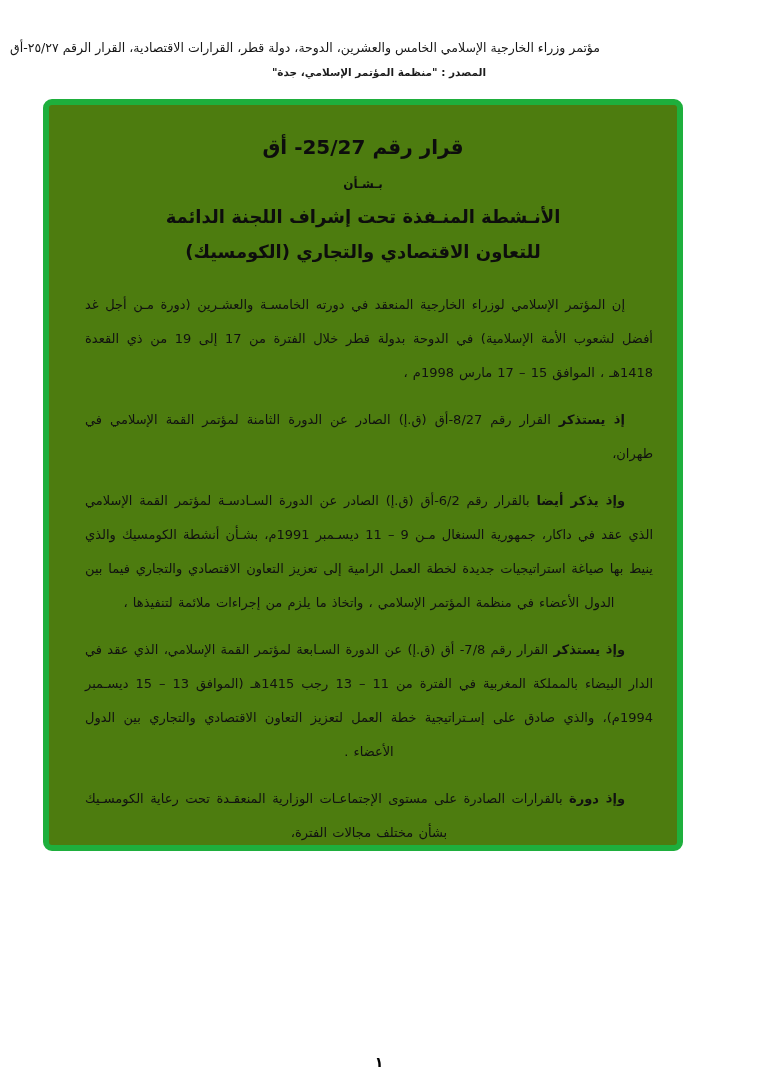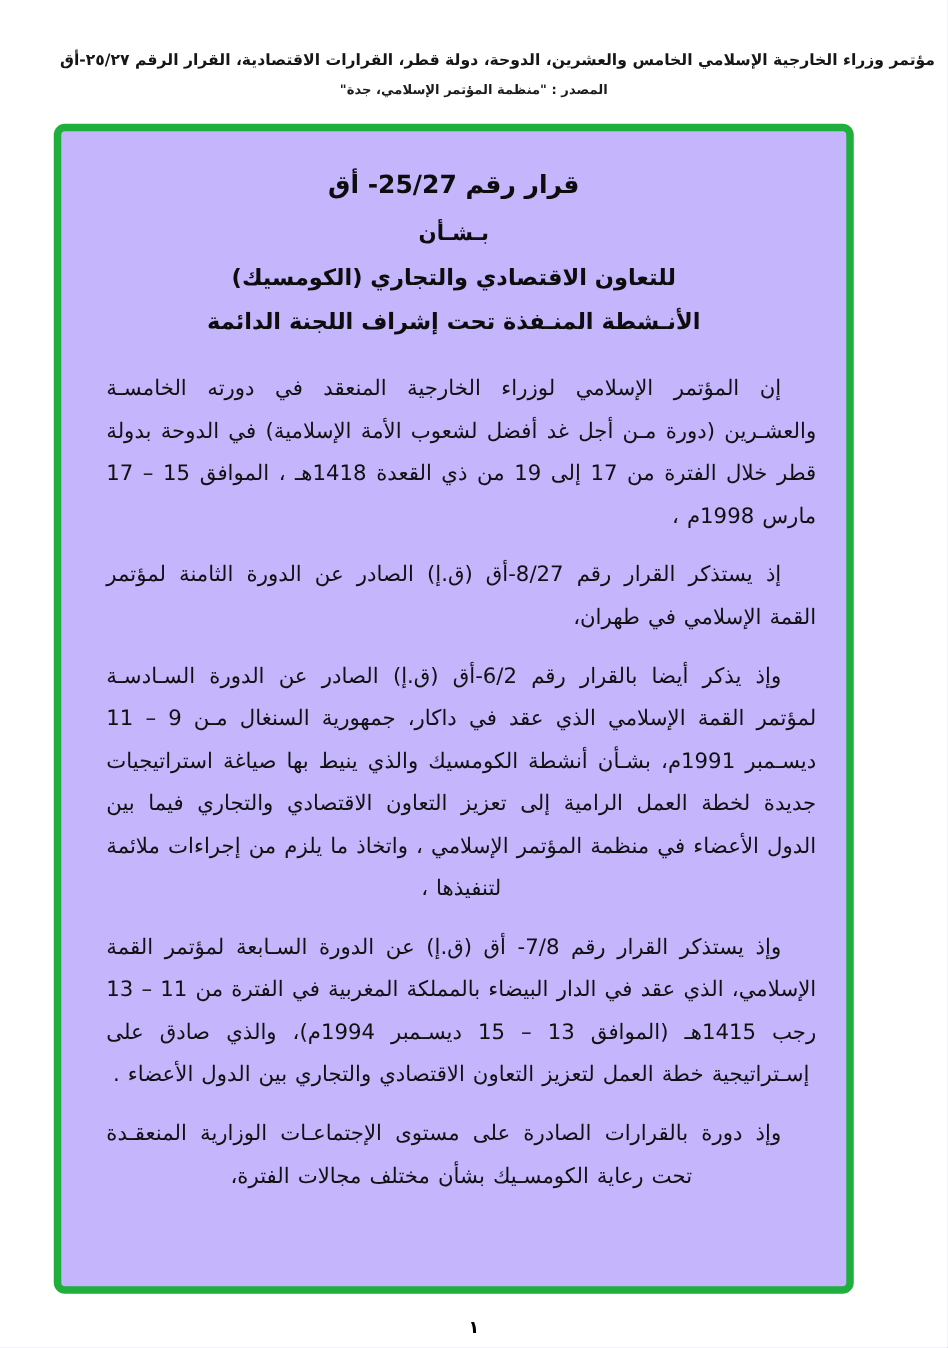--- a/index.html
+++ b/index.html
@@ -19,81 +19,81 @@
     width: 758px;
     height: 1078px;
     background: #ffffff;
     overflow: hidden;
   }
   .hdr1 {
     position: absolute;
     top: 40px;
     left: 10px;
     right: 10px;
-    text-align: right;
-    font-weight: bold;
+    text-align: left;
+    font-weight: normal;
     font-size: 12.5px;
     color: #161616;
     white-space: nowrap;
   }
   .hdr2 {
     position: absolute;
     top: 66px;
     left: 10px;
     right: 10px;
     text-align: center;
     font-weight: bold;
     font-size: 10.5px;
     color: #1c1c1c;
   }
   .frame {
     position: absolute;
     left: 43px;
     top: 99px;
     width: 640px;
-    height: 936px;
+    height: 752px;
     box-sizing: border-box;
     border: 6px solid #1eaf3c;
     border-radius: 9px;
-    background: #c4b5fd;
+    background: #4d7c0f;
   }
   .title-block {
     margin-top: 30px;
     text-align: center;
     font-weight: bold;
     color: #0d0d0d;
   }
   .t1 {
     font-size: 20px;
     margin-bottom: 18px;
   }
   .t2 {
-    font-size: 17px;
+    font-size: 12px;
     margin-bottom: 15px;
     letter-spacing: 1px;
   }
   .t3 {
     font-size: 18px;
     margin-bottom: 14px;
   }
   .body {
     margin-top: 26px;
     padding: 0 24px 0 36px;
-    font-size: 17px;
+    font-size: 13px;
     text-align: justify;
   }
   .para {
     margin: 0 0 13px 0;
     line-height: 34px;
     text-indent: 28px;
     word-spacing: 1px;
   }
   .para.last-right  { text-align-last: right; }
   .para.last-center { text-align-last: center; }
-  .seg-b { font-weight: normal; }
+  .seg-b { font-weight: bold; }
   .seg-u { text-underline-offset: 3px; }
   .pagenum {
     position: absolute;
     bottom: 8px;
     left: 0;
     right: 0;
     text-align: center;
     font-size: 14px;
     font-weight: bold;
     color: #000000;
@@ -106,22 +106,22 @@
 
   <div class="hdr1">مؤتمر وزراء الخارجية الإسلامي الخامس والعشرين، الدوحة، دولة قطر، القرارات الاقتصادية، القرار الرقم ٢٥/٢٧-أق</div>
 
   <div class="hdr2">المصدر : "منظمة المؤتمر الإسلامي، جدة"</div>
 
   <div class="frame" style="border-color: rgb(30, 175, 60);">
 
     <div class="title-block">
       <div class="t1">قرار رقم 25/27- أق</div>
       <div class="t2">بـشـأن</div>
+      <div class="t3">الأنـشطة المنـفذة تحت إشراف اللجنة الدائمة</div>
       <div class="t3">للتعاون الاقتصادي والتجاري (الكومسيك)</div>
-      <div class="t3">الأنـشطة المنـفذة تحت إشراف اللجنة الدائمة</div>
     </div>
 
     <div class="body">
         <p class="para last-right"><span>إن المؤتمر الإسلامي لوزراء الخارجية المنعقد في دورته الخامسـة والعشـرين (دورة مـن أجل غد أفضل لشعوب الأمة الإسلامية) في الدوحة بدولة قطر خلال الفترة من 17 إلى 19 من ذي القعدة 1418هـ ، الموافق 15 – 17 مارس 1998م ،</span></p>
         <p class="para last-right"><span class="seg-b">إذ يستذكر</span><span> القرار رقم 8/27-أق (ق.إ) الصادر عن الدورة الثامنة لمؤتمر القمة الإسلامي في طهران،</span></p>
         <p class="para last-center"><span class="seg-b">وإذ يذكر أيضا</span><span> بالقرار رقم 6/2-أق (ق.إ) الصادر عن الدورة السـادسـة لمؤتمر القمة الإسلامي الذي عقد في داكار، جمهورية السنغال مـن 9 – 11 ديسـمبر 1991م، بشـأن أنشطة الكومسيك والذي ينيط بها صياغة استراتيجيات جديدة لخطة العمل الرامية إلى تعزيز التعاون الاقتصادي والتجاري فيما بين الدول الأعضاء في </span><span class="seg-u">منظمة</span><span> المؤتمر الإسلامي ، واتخاذ ما يلزم من إجراءات ملائمة لتنفيذها ،</span></p>
         <p class="para last-center"><span class="seg-b">وإذ يستذكر</span><span> القرار رقم 7/8- أق (ق.إ) عن الدورة السـابعة لمؤتمر القمة الإسلامي، الذي عقد في الدار البيضاء بالمملكة المغربية في الفترة من 11 – 13 رجب 1415هـ (الموافق 13 – 15 ديسـمبر 1994م)، والذي صادق على إسـتراتيجية خطة العمل لتعزيز التعاون الاقتصادي والتجاري بين الدول الأعضاء .</span></p>
         <p class="para last-center"><span class="seg-b">وإذ دورة</span><span> بالقرارات الصادرة على مستوى الإجتماعـات الوزارية المنعقـدة تحت رعاية الكومسـيك بشأن مختلف مجالات الفترة،</span></p>
       </div>
 

